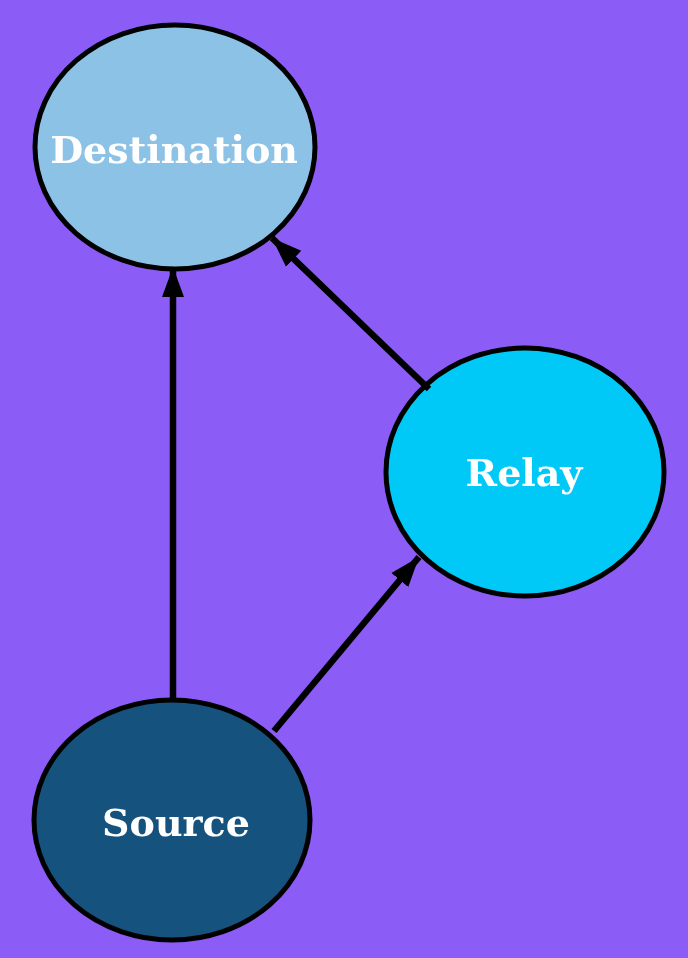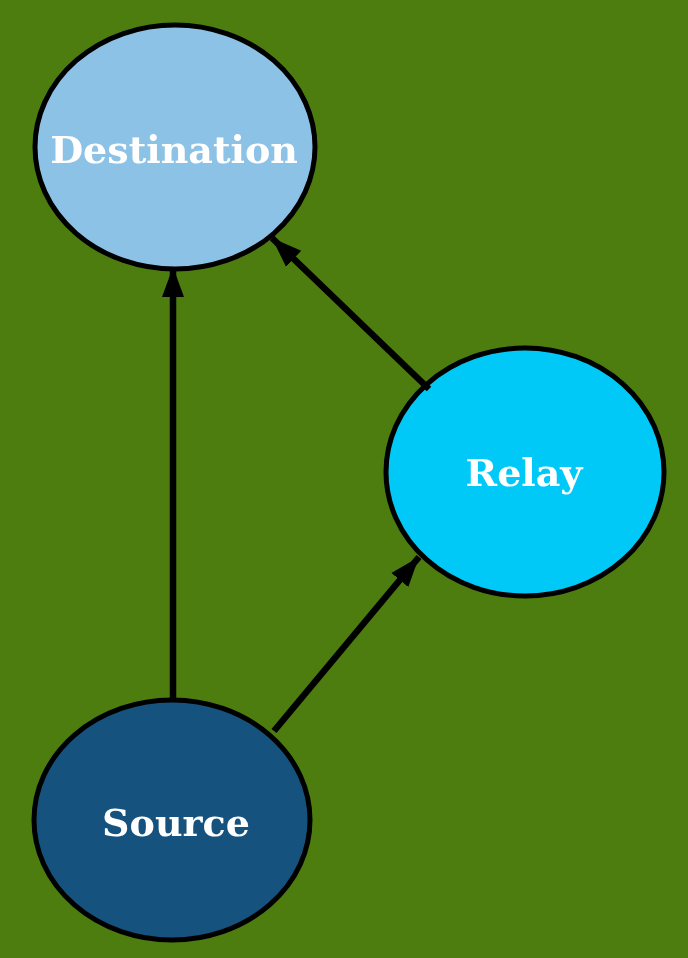--- a/index.html
+++ b/index.html
@@ -4,21 +4,21 @@
 <style>
   html, body {
     margin: 0;
     padding: 0;
     background: #FFFFFF;
   }
   .stage {
     position: relative;
     width: 688px;
     height: 958px;
-    background: #4d7c0f;
+    background: #8b5cf6;
     overflow: hidden;
   }
   svg {
     display: block;
   }
   .node-ellipse {
     stroke: #000000;
     stroke-width: 5;
   }
   .edge-line {

